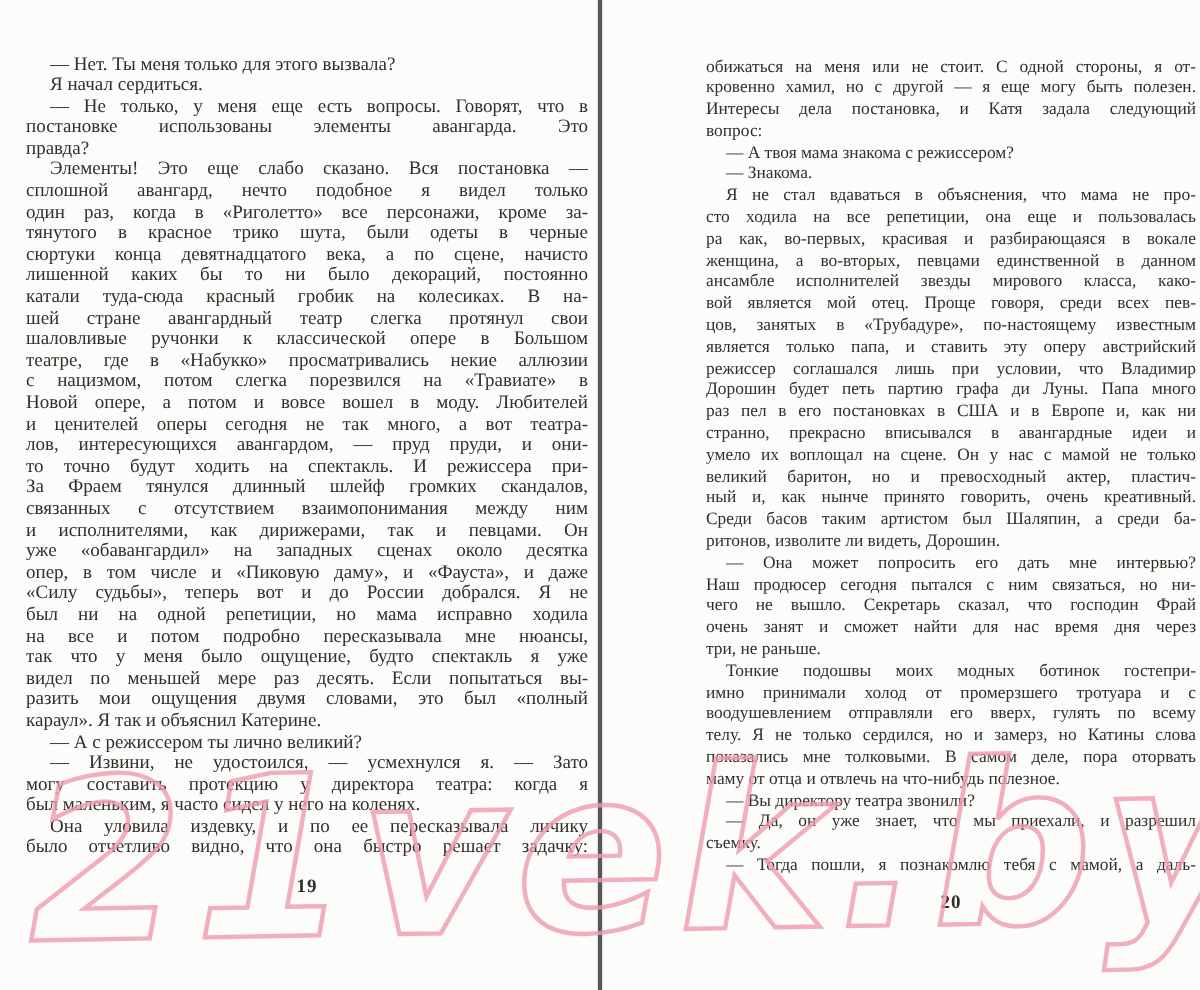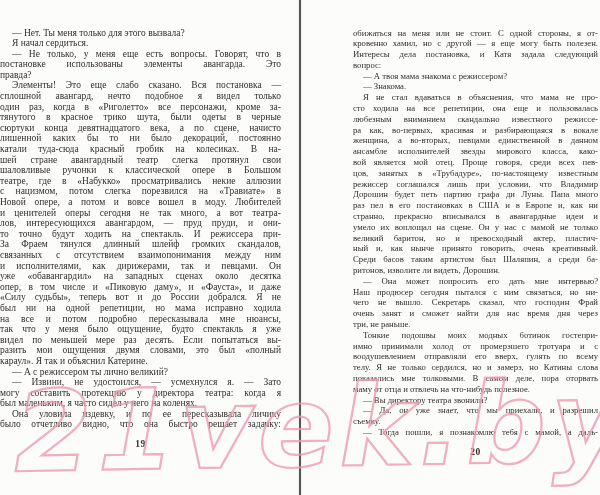--- a/index.html
+++ b/index.html
@@ -12,21 +12,21 @@
     position: relative;
     width: 600px; height: 495px;
     font-family: "Liberation Serif", "DejaVu Serif", serif;
     color: #332e2c;
   }
   .page {
     position: absolute;
     top: 27.5px;
   }
   .page-left {
-    left: 0;
+    left: 13px;
     width: 281px;
     font-size: 9.5px;
     line-height: 10.6px;
   }
   .page-right {
     left: 353px;
     width: 245px;
     font-size: 8.7px;
     line-height: 10.8px;
     font-family: Liberation Serif, serif;
@@ -125,26 +125,26 @@
   <div class="page page-right">
     <div>
         <div class="line">обижаться на меня или не стоит. С одной стороны, я от-</div>
         <div class="line">кровенно хамил, но с другой — я еще могу быть полезен.</div>
         <div class="line">Интересы дела постановка, и Катя задала следующий</div>
         <div class="line end">вопрос:</div>
         <div class="line indent end">— А твоя мама знакома с режиссером?</div>
         <div class="line indent end">— Знакома.</div>
         <div class="line indent">Я не стал вдаваться в объяснения, что мама не про-</div>
         <div class="line">сто ходила на все репетиции, она еще и пользовалась</div>
-        <div class="line">любезным вниманием скандально известного режиссе-</div>
         <div class="line">ра как, во-первых, красивая и разбирающаяся в вокале</div>
         <div class="line">женщина, а во-вторых, певцами единственной в данном</div>
         <div class="line">ансамбле исполнителей звезды мирового класса, како-</div>
         <div class="line">вой является мой отец. Проще говоря, среди всех пев-</div>
         <div class="line">цов, занятых в «Трубадуре», по-настоящему известным</div>
+        <div class="line">является только папа, и ставить эту оперу австрийский</div>
         <div class="line">режиссер соглашался лишь при условии, что Владимир</div>
         <div class="line">Дорошин будет петь партию графа ди Луны. Папа много</div>
         <div class="line">раз пел в его постановках в США и в Европе и, как ни</div>
         <div class="line">странно, прекрасно вписывался в авангардные идеи и</div>
         <div class="line">умело их воплощал на сцене. Он у нас с мамой не только</div>
         <div class="line">великий баритон, но и превосходный актер, пластич-</div>
         <div class="line">ный и, как нынче принято говорить, очень креативный.</div>
         <div class="line">Среди басов таким артистом был Шаляпин, а среди ба-</div>
         <div class="line end">ритонов, изволите ли видеть, Дорошин.</div>
         <div class="line indent">— Она может попросить его дать мне интервью?</div>

